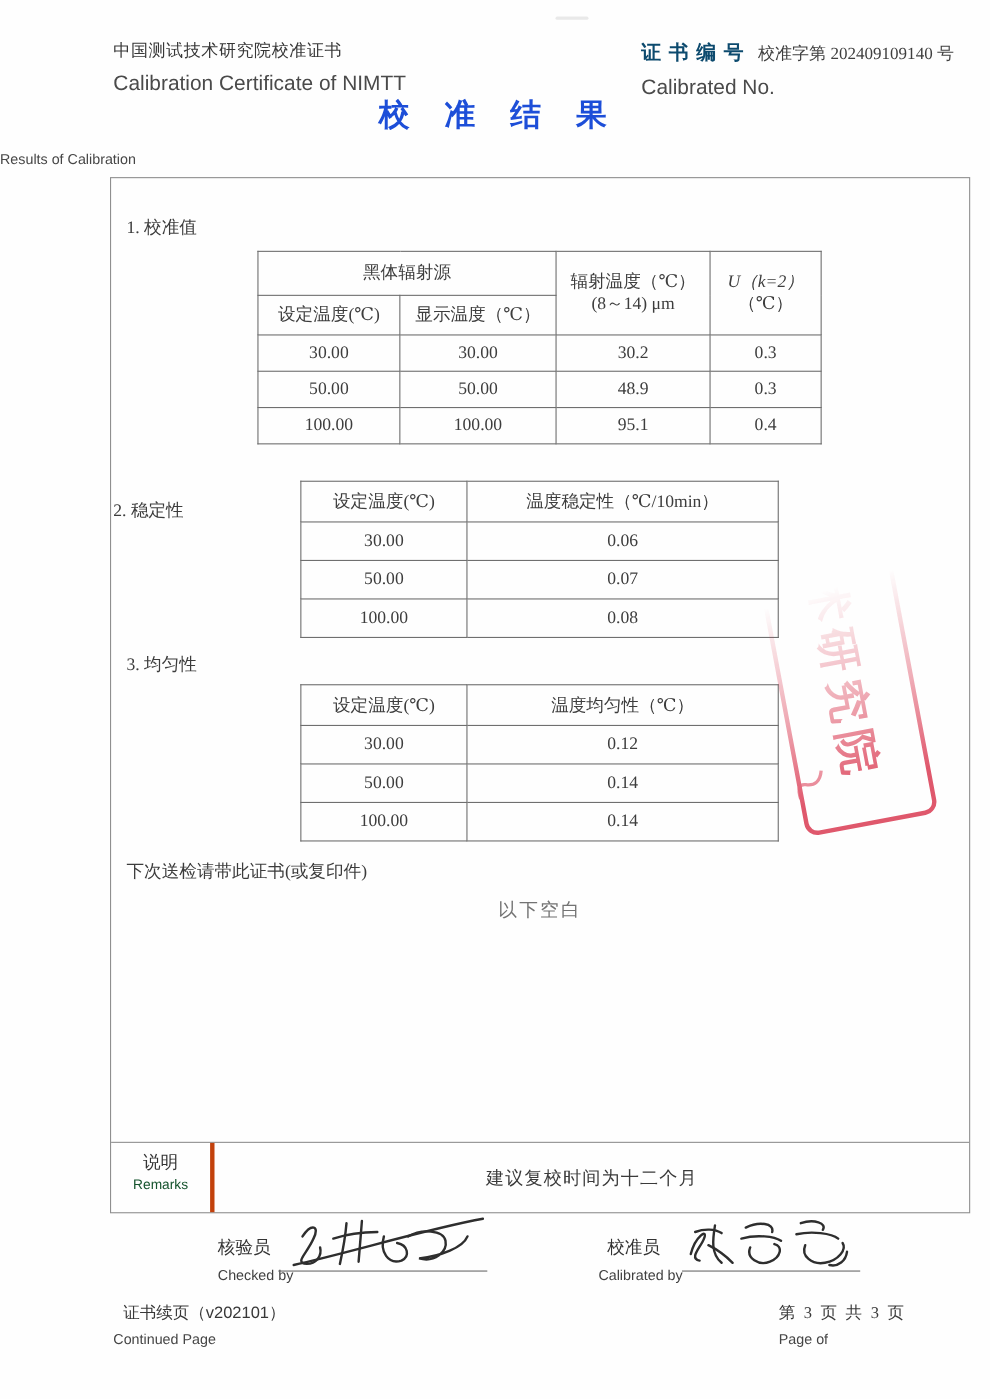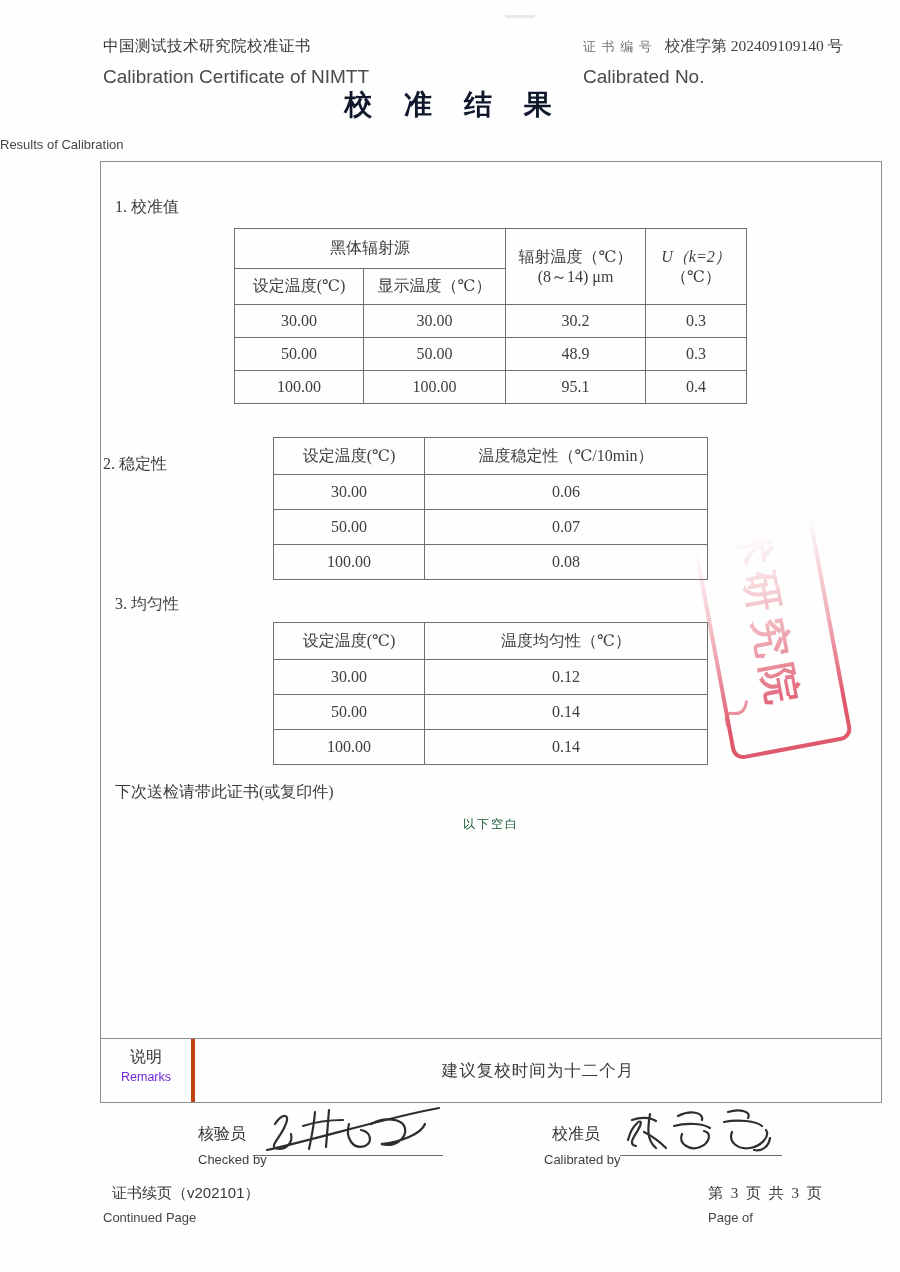--- a/index.html
+++ b/index.html
@@ -12,26 +12,26 @@
   .sans { font-family:"Liberation Sans","DejaVu Sans",sans-serif; }
 
   .scan-dash { position:absolute; left:505px; top:15px; width:30px; height:3px;
     background:#e9e9e9; border-radius:2px; }
 
   
   .hdr-left  { position:absolute; left:103px; top:36px; }
   .hdr-right { position:absolute; left:583px; top:36px; }
   .hdr-cn  { font-size:15.5px; color:#373737; letter-spacing:0.5px; }
   .hdr-en  { font-size:19px; color:#4a4a4a; margin-top:9px; }
-  .certno-label { font-size:13px; font-weight:normal; color:#737373; letter-spacing:1px; }
+  .certno-label { font-size:18px; font-weight:bold; color:#0c4a6e; letter-spacing:1px; }
   .certno-value { font-size:15.5px; margin-left:12px; color:#3f3f3f;
     font-family:"Liberation Serif","DejaVu Serif",serif; }
 
   .doc-title { position:absolute; left:0; top:86px; width:100%; text-align:center;
-    font-size:28px; font-weight:bold; color:#0f172a; word-spacing:16px; letter-spacing:4px; }
+    font-size:28px; font-weight:bold; color:#1d4ed8; word-spacing:16px; letter-spacing:4px; }
   .doc-subtitle { position:absolute; left:0; top:137px; width:100%; text-align:left;
     font-size:13px; color:#464646; }
 
   
   .main-box { position:absolute; left:100px; top:161px; width:782px; height:942px;
     border:1px solid #8f8f8f; }
 
   .sec-label { position:absolute; font-size:16px; color:#3c3c3c;
     font-family:"Liberation Serif","DejaVu Serif",serif; }
   .lbl1 { left:14px; top:35px; }
@@ -49,30 +49,30 @@
   .t2 { left:172px; top:275px; width:434px; }
   .t3 { left:172px; top:460px; width:434px; }
   .t2 th,.t3 th { height:37px; }
   .t2 td,.t3 td { height:35px; }
   .two-line div { line-height:1.25; }
   .it { font-style:italic; }
 
   .note-line { position:absolute; left:14px; top:620px; font-size:16px; color:#3c3c3c;
     font-family:"Liberation Serif","DejaVu Serif",serif; }
   .blank-below { position:absolute; left:0; top:654px; width:100%; text-align:center;
-    font-size:12px; color:#14532d; letter-spacing:2px;
+    font-size:17px; color:#737373; letter-spacing:2px;
     font-family:"Liberation Serif","DejaVu Serif",serif; }
 
   
   .remarks-row { position:absolute; left:0; right:0; bottom:0; height:64px;
     border-top:1px solid #8f8f8f; display:flex; }
   .remarks-label { width:94px; border-right:4px solid #c2410c; text-align:center;
     padding-top:8px; }
   .remarks-label .cn { font-size:16px; color:#333; }
-  .remarks-label .en { font-size:12.5px; color:#6d28d9; margin-top:2px; }
+  .remarks-label .en { font-size:12.5px; color:#14532d; margin-top:2px; }
   .remarks-content { flex:1; display:flex; align-items:center; justify-content:center;
     font-size:16.5px; color:#3a3a3a; letter-spacing:1px;
     font-family:"Liberation Serif","DejaVu Serif",serif; }
 
   
   .stamp-wrap { position:absolute; left:600px; top:380px; width:298px; height:440px;
     overflow:hidden; pointer-events:none; opacity:0.92;
     -webkit-mask-image:linear-gradient(163deg, rgba(0,0,0,0) 38%, rgba(0,0,0,0.5) 58%, #000 74%);
     mask-image:linear-gradient(163deg, rgba(0,0,0,0) 38%, rgba(0,0,0,0.5) 58%, #000 74%); }
   .stamp-wrap svg text { font-family:"Liberation Sans","DejaVu Sans",sans-serif; font-weight:600; }

